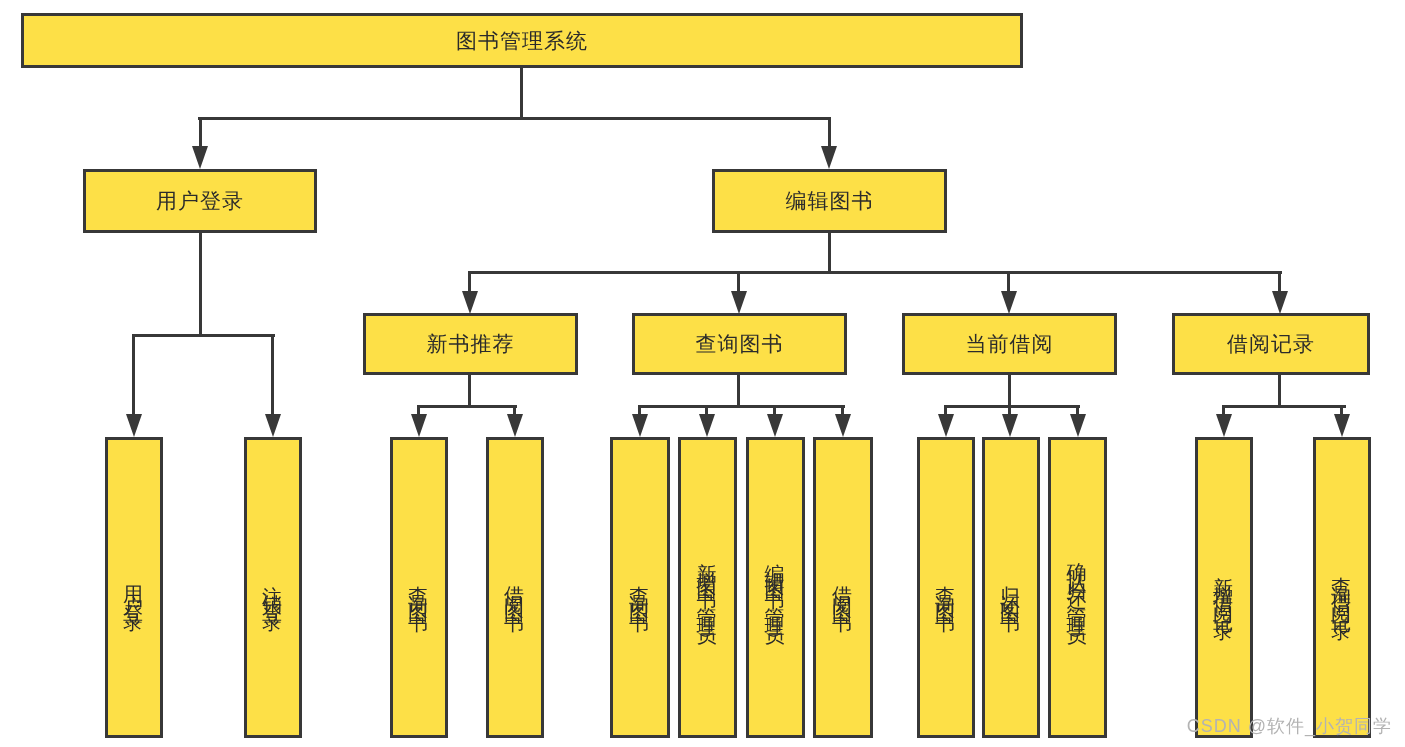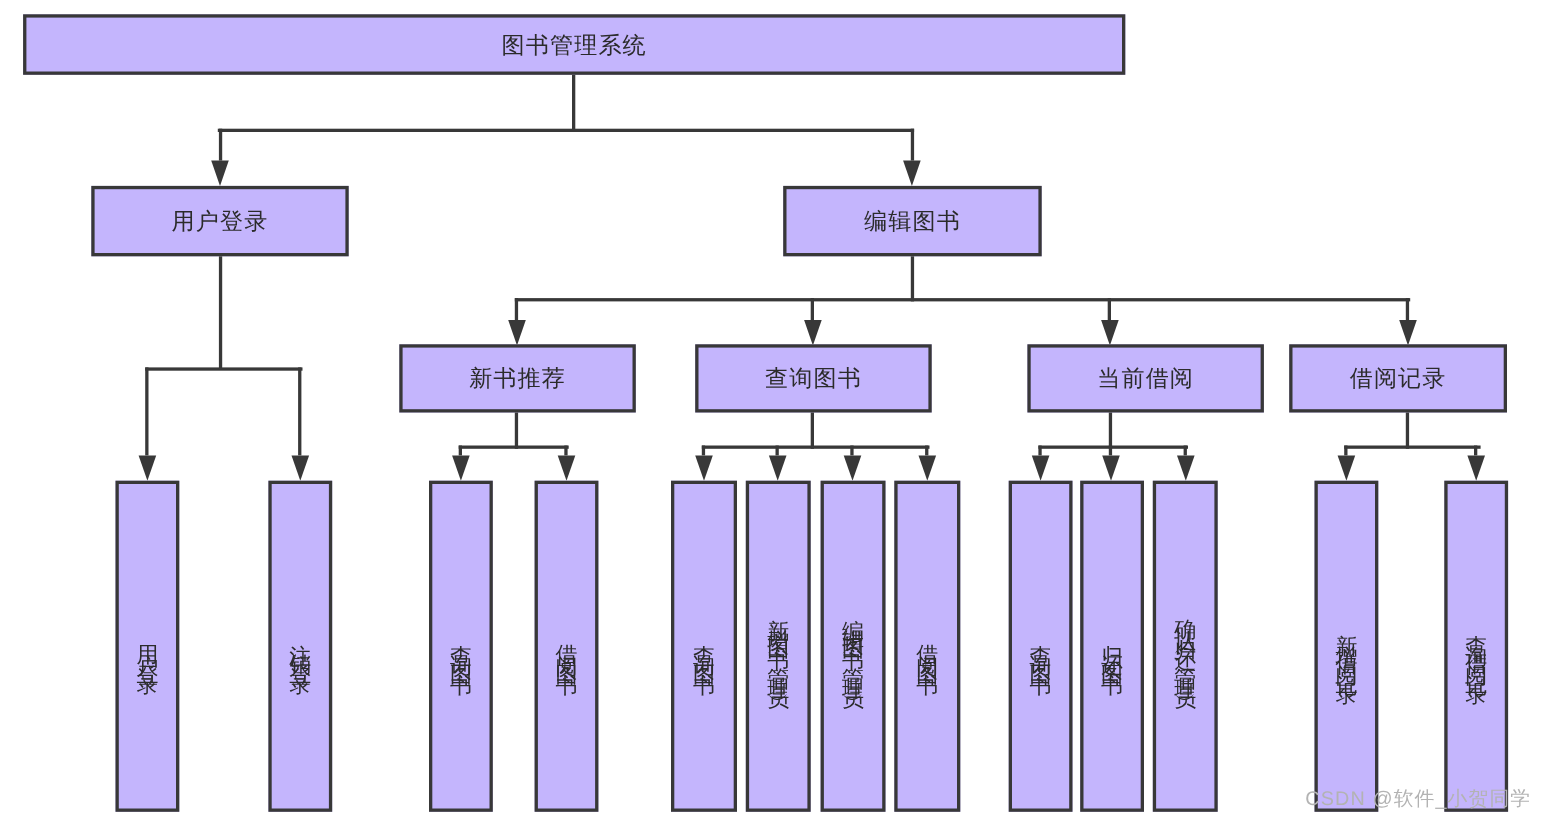--- a/index.html
+++ b/index.html
@@ -7,21 +7,21 @@
     position:relative;
     width:1405px;height:747px;
     background:#ffffff;
     font-family:"Liberation Sans","DejaVu Sans",sans-serif;
     overflow:hidden;
   }
   
   .b{
     position:absolute;
     box-sizing:border-box;
-    background:#c4b5fd;
+    background:#fde047;
     border:3px solid #383838;
     display:flex;align-items:center;justify-content:center;
     color:#2b2b2b;
   }
   .hl{font-size:21px;letter-spacing:1px;white-space:nowrap;}
   .vb .vl{
     writing-mode:vertical-rl;
     text-orientation:mixed;
     font-size:20px;
     letter-spacing:9px;
@@ -86,21 +86,21 @@
   <div class="ar" style="left:1001px;top:291px;"></div>
   <div class="ln" style="left:1278px;top:271px;height:20px;"></div>
   <div class="ar" style="left:1272px;top:291px;"></div>
 
   <div class="b" style="left:363px;top:313px;width:215px;height:62px;">
     <span class="hl">新书推荐</span>
   </div>
   <div class="b" style="left:632px;top:313px;width:215px;height:62px;">
     <span class="hl">查询图书</span>
   </div>
-  <div class="b" style="left:902px;top:313px;width:215px;height:62px;margin-left:32px;">
+  <div class="b" style="left:902px;top:313px;width:215px;height:62px;">
     <span class="hl">当前借阅</span>
   </div>
   <div class="b" style="left:1172px;top:313px;width:198px;height:62px;">
     <span class="hl">借阅记录</span>
   </div>
 
   <div class="ln" style="left:468px;top:375px;height:33px;"></div>
   <div class="hn" style="left:417px;top:405px;width:100px;"></div>
   <div class="ln" style="left:417px;top:405px;height:9px;"></div>
   <div class="ar" style="left:411px;top:414px;"></div>

